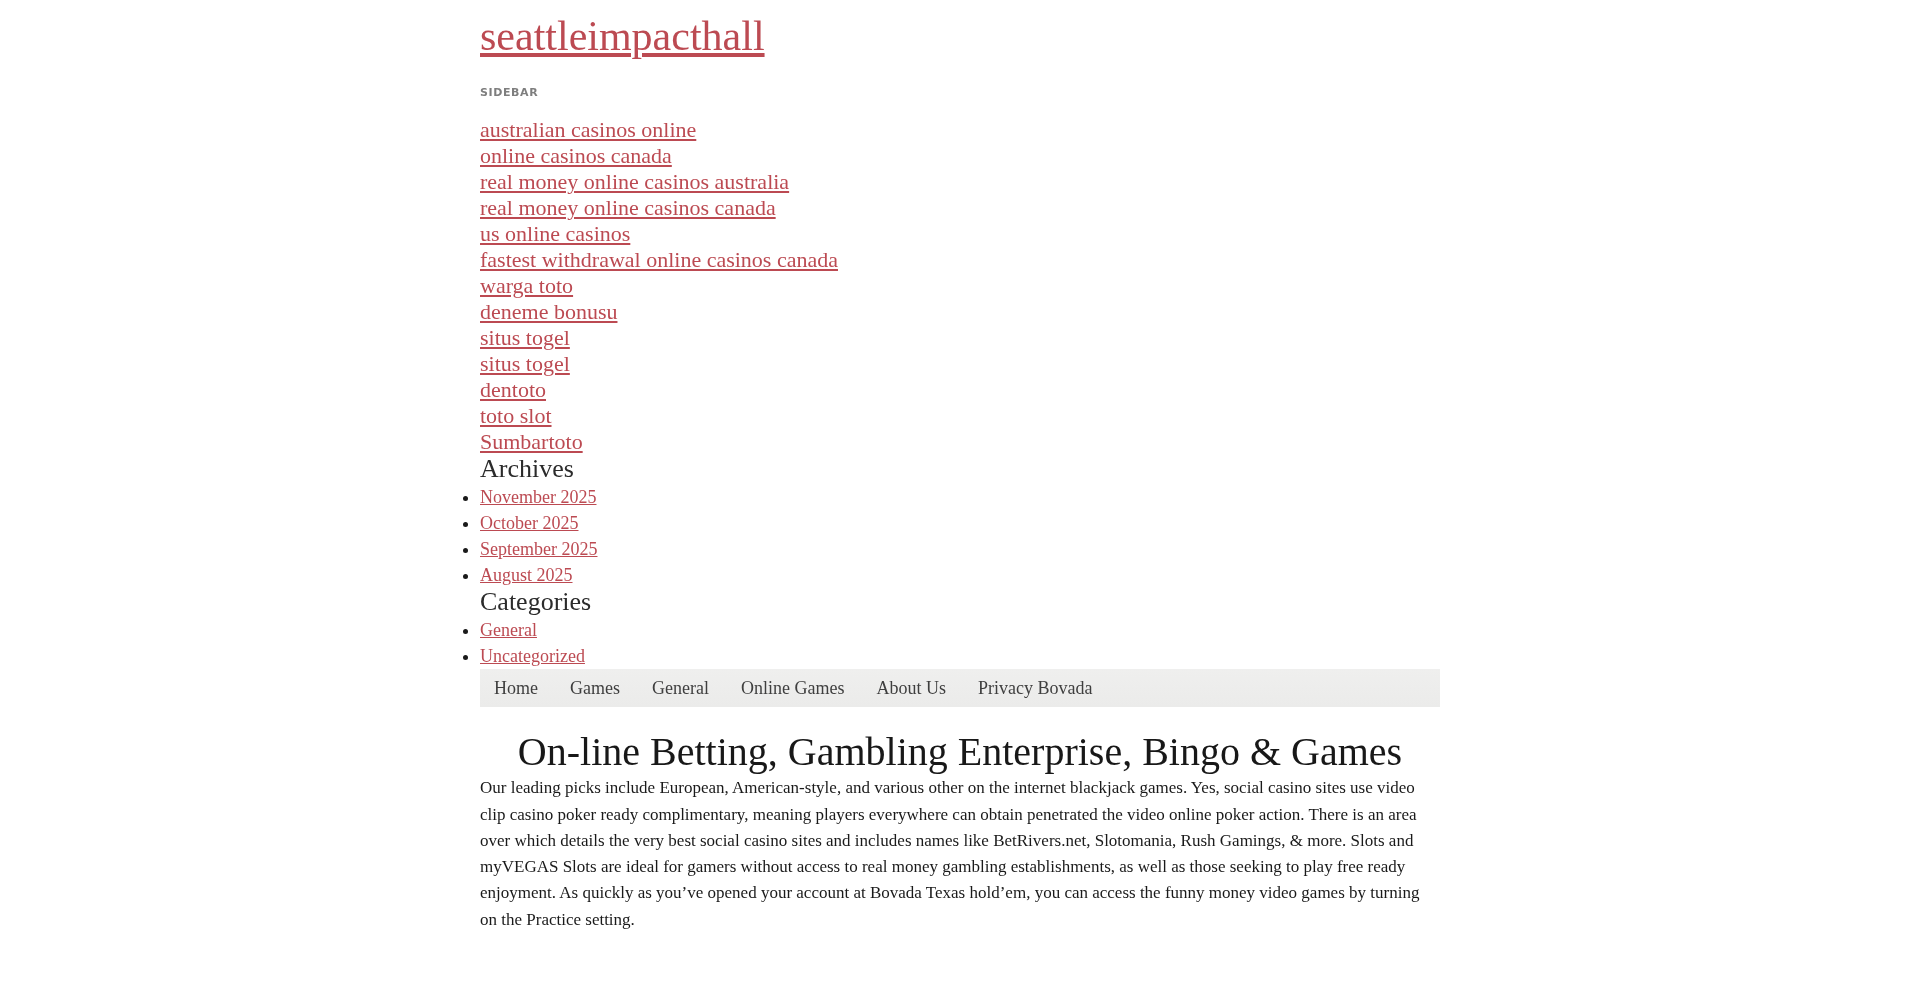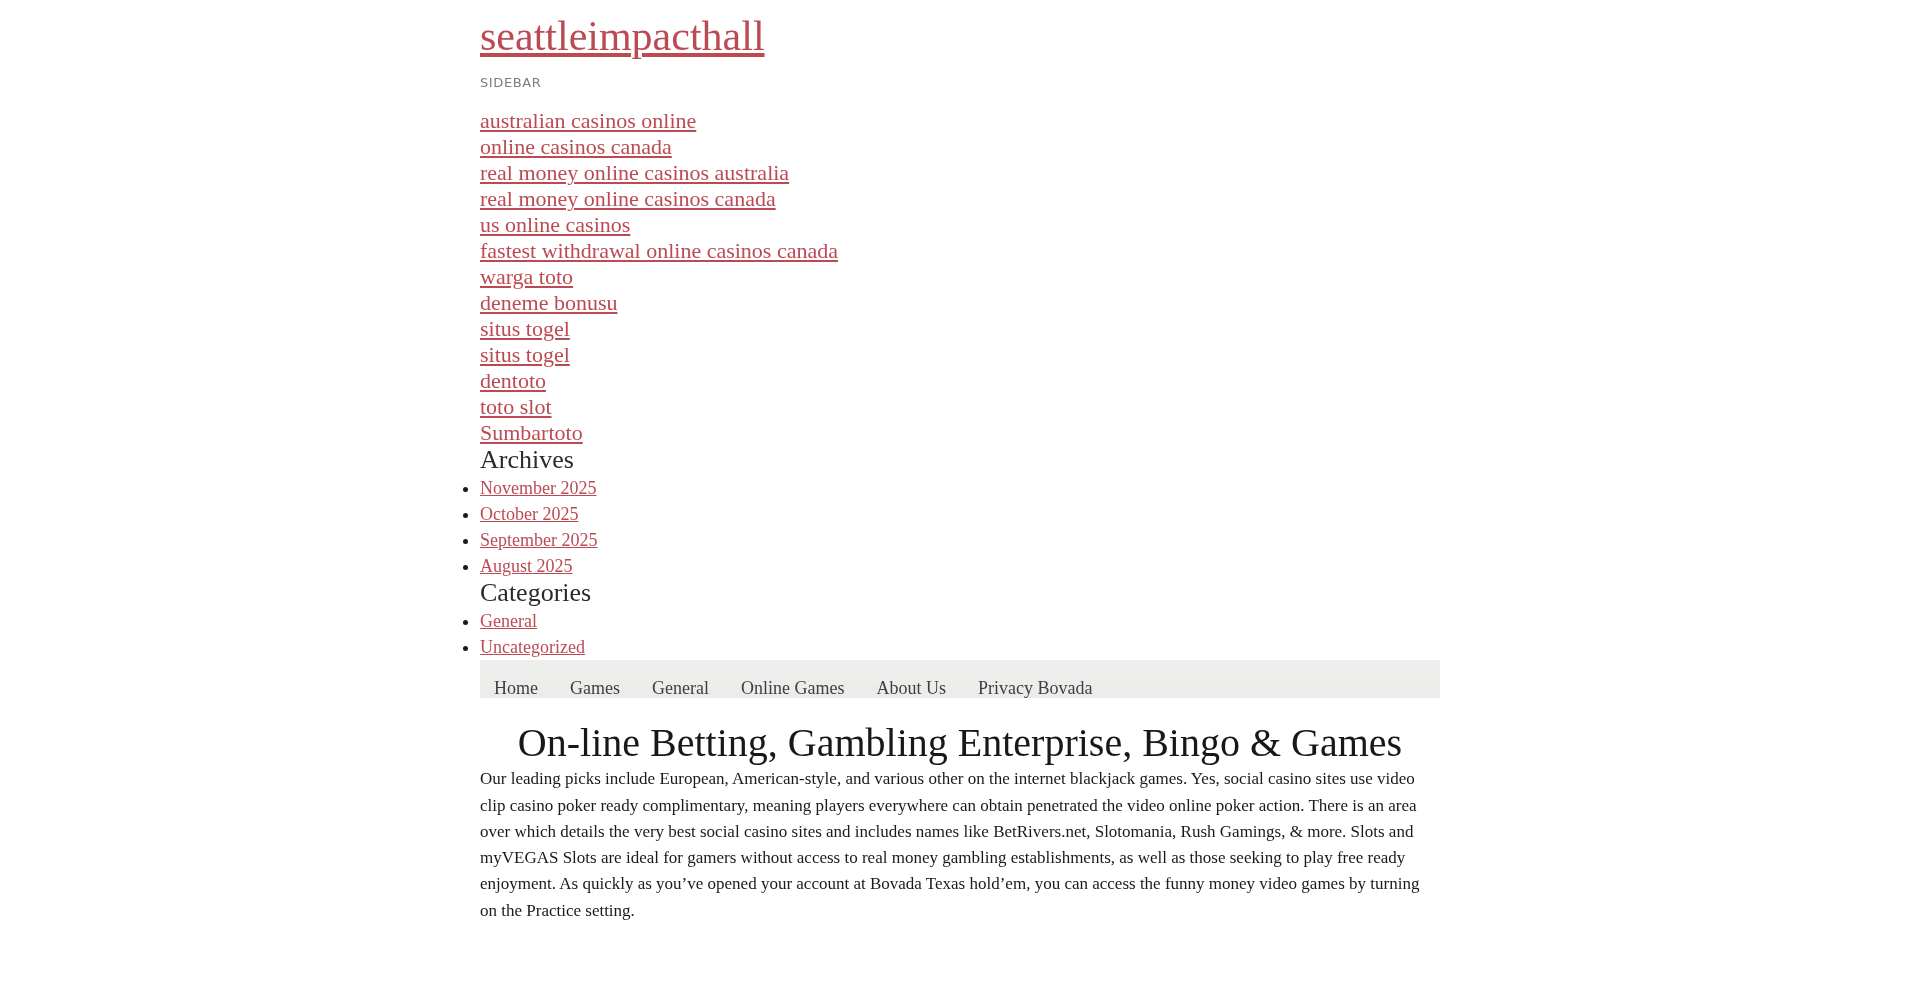--- a/index.html
+++ b/index.html
@@ -16,23 +16,23 @@
 
   
   .site-title {
     margin: 12px 0 0 0;
     font-size: 42px; font-weight: 400; line-height: 1.15;
   }
   .site-title a { color: #bc4a52; }
 
   
   .sidebar-label {
-    margin-top: 15px;
+    margin-top: 26px;
     font-family: "DejaVu Sans", sans-serif;
-    font-size: 13px; font-weight: 400; letter-spacing: 0.6px;
+    font-size: 11px; font-weight: 700; letter-spacing: 0.6px;
     color: #7e7e7e;
   }
   .sidebar-links { margin-top: 18px; }
   .sidebar-links a {
     display: block; width: -moz-fit-content; width: fit-content;
     font-size: 22px; line-height: 26px;
   }
   .widget-heading {
     margin: 0; font-size: 26px; font-weight: 400;
     line-height: 27px; color: #2b2b2b;
@@ -45,21 +45,21 @@
 
   
   .main-nav {
     margin-top: 0;
     height: 38px;
     background: #ededec;
     background-image: linear-gradient(180deg, #efefee 0%, #ebebea 100%);
   }
   .main-nav a {
     display: inline-block;
-    padding: 9px 14px;
+    padding: 0 14px;
     line-height: 38px;
     font-size: 18px;
     color: #3f3f3f;
     text-decoration: none;
   }
 
   
   .post-title {
     margin: 22px 0 0 0;
     font-size: 40px; font-weight: 400; line-height: 46px;

